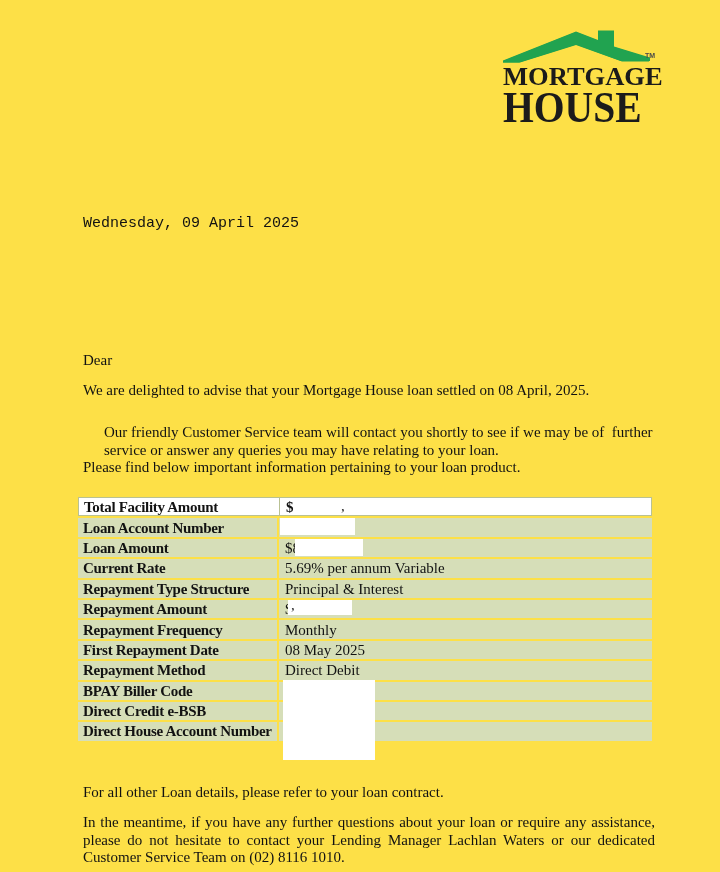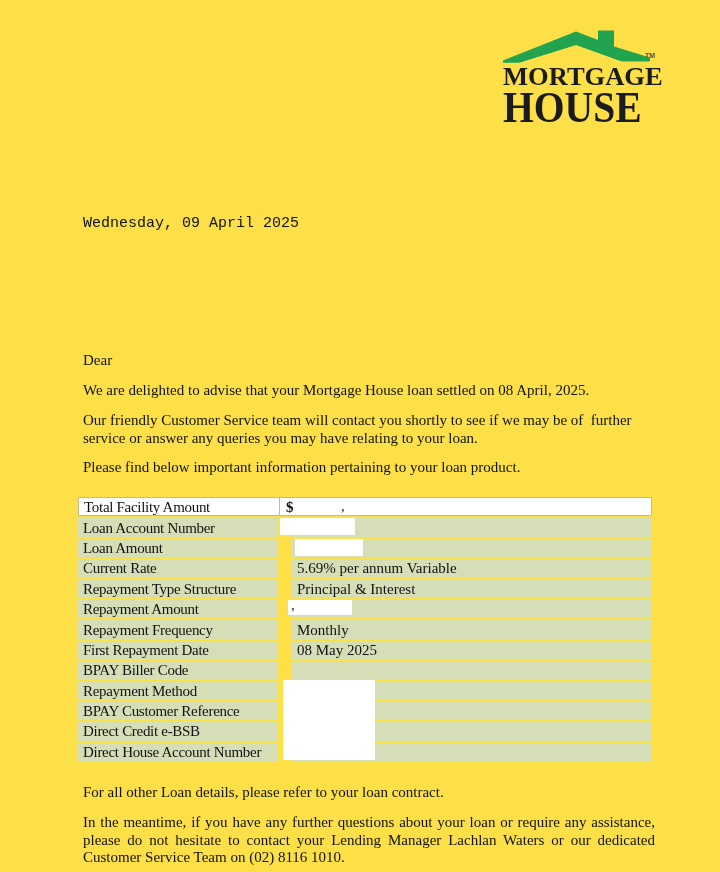--- a/index.html
+++ b/index.html
@@ -15,31 +15,31 @@
                line-height:22px;margin-top:3px;transform:scaleX(1.02);transform-origin:left;
                color:#1b1b1b;white-space:nowrap;}
   .logo .word2{display:block;font-size:45px;font-weight:bold;line-height:34px;margin-top:2px;
                transform:scaleX(0.88);transform-origin:left;color:#1b1b1b;white-space:nowrap;}
 
   
   .txt{position:absolute;left:83px;font-size:15px;line-height:17.5px;}
   .date{top:215px;font-family:Liberation Mono, monospace;}
   .salutation{top:352px;}
   .bold-line{top:382px;font-weight:normal;}
-  .para1{top:412px;width:574px;white-space:pre-wrap;}
+  .para1{top:424px;width:574px;white-space:pre-wrap;margin-left:21px;}
   .please{top:459px;}
   .footer1{top:784px;}
   .footer2{top:814px;width:572px;text-align:justify;}
 
   
   .ltable{position:absolute;left:78px;top:497px;width:574px;display:flex;
           flex-direction:column;gap:2px;}
-  .trow{display:flex;gap:14px;height:18.4px;}
+  .trow{display:flex;gap:2px;height:18.4px;}
   .tcell{display:flex;align-items:center;font-size:15px;line-height:16px;}
-  .tcell.label{width:194px;padding-left:5px;font-weight:normal;letter-spacing:-0.3px;flex:none;}
+  .tcell.label{width:194px;padding-left:5px;font-weight:bold;letter-spacing:-0.3px;flex:none;}
   .tcell.value{flex:1;padding-left:6px;}
   .trow.green .tcell{background:#d6deb8;}
   .trow.first{gap:0;border:1px solid #b9c193;height:17.4px;}
   .trow.first .tcell.label{width:195px;border-right:1px solid #b9c193;background:#fff;}
   .trow.first .tcell.value{background:#fff;font-weight:bold;}
 
   
   .redact{position:absolute;background:#ffffff;}
   .redact.boxA{left:202px;top:20.5px;width:75px;height:17px;}
   .redact.boxB{left:217px;top:41.5px;width:68px;height:17px;}
@@ -98,29 +98,25 @@
     </div>
     <div class="trow green">
       <div class="tcell label">Repayment Frequency</div>
       <div class="tcell value">Monthly</div>
     </div>
     <div class="trow green">
       <div class="tcell label">First Repayment Date</div>
       <div class="tcell value">08 May 2025</div>
     </div>
     <div class="trow green">
-      <div class="tcell label">BPAY Biller Code</div>
-      <div class="tcell value"></div>
-    </div>
-    <div class="trow green">
       <div class="tcell label">Repayment Method</div>
       <div class="tcell value">Direct Debit</div>
     </div>
     <div class="trow green">
-      <div class="tcell label">BPAY Customer Reference</div>
+      <div class="tcell label">BPAY Biller Code</div>
       <div class="tcell value"></div>
     </div>
     <div class="trow green">
       <div class="tcell label">Direct Credit e-BSB</div>
       <div class="tcell value"></div>
     </div>
     <div class="trow green">
       <div class="tcell label">Direct House Account Number</div>
       <div class="tcell value"></div>
     </div>

